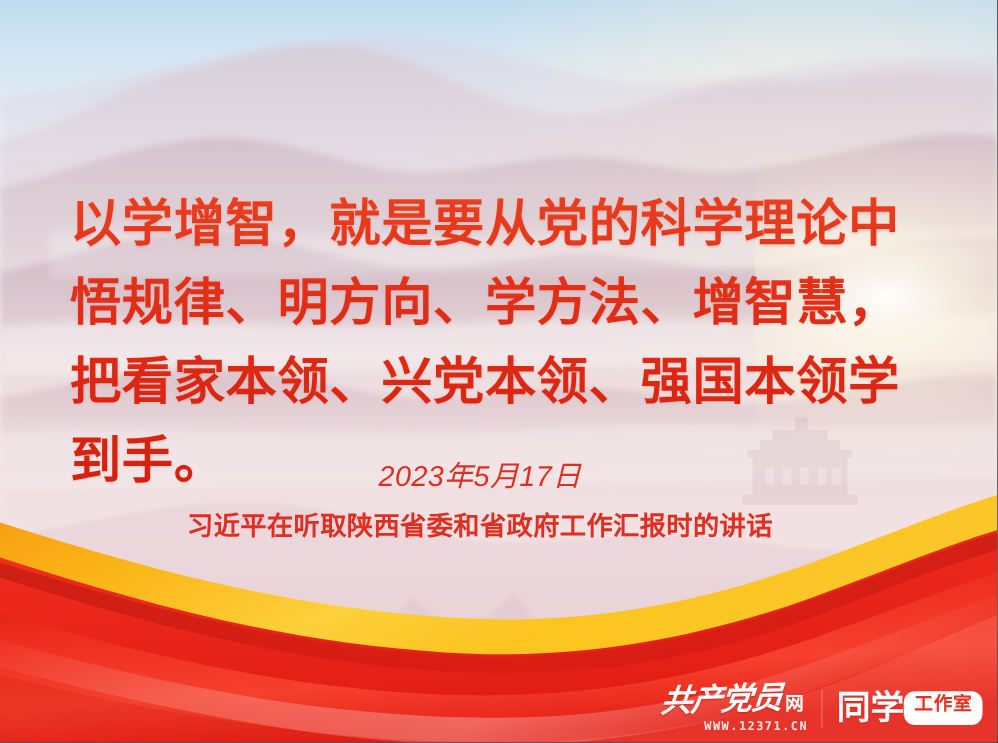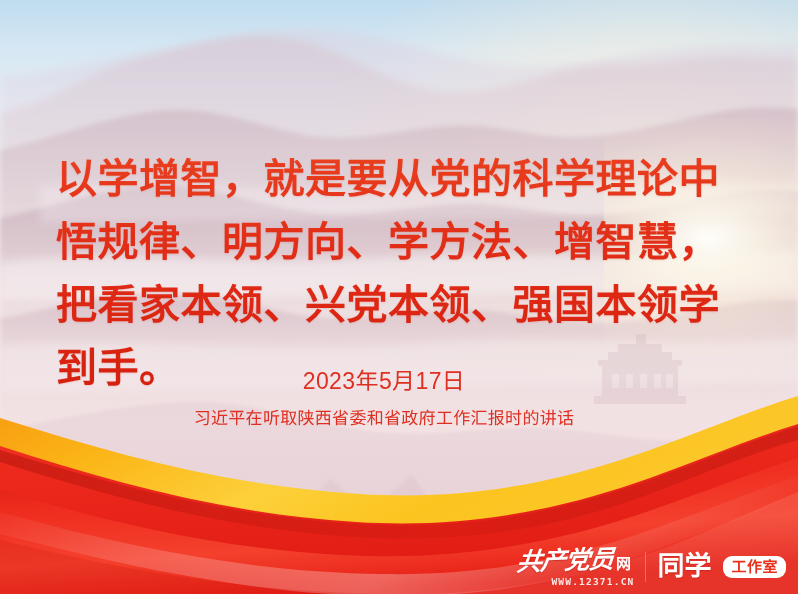--- a/index.html
+++ b/index.html
@@ -107,25 +107,26 @@
     position: absolute;
     left: 0; right: 0;
     text-align: center;
     color: #df2f22;
   }
   .meta-date {
     top: 362px;
     font-size: 23px;
     font-weight: 400;
     letter-spacing: 0.4px;
+    font-style: italic;
   }
   .meta-source {
     top: 404px;
-    font-size: 17px;
-    font-weight: 400;
+    font-size: 21px;
+    font-weight: 700;
     letter-spacing: 0.3px;
   }
 
   
   .ribbon {
     position: absolute;
     left: 0; bottom: 0;
     width: 798px; height: 200px;
     z-index: 8;
     pointer-events: none;
@@ -179,22 +180,21 @@
     padding-left: 38px;
   }
   .logo-divider {
     width: 1px;
     height: 30px;
     background: rgba(255,255,255,0.28);
     margin: 0 2px;
   }
   .logo-studio {
     display: flex;
-    align-items: center;
-    gap: 12px;
+    gap: 0;
   }
   .logo-studio-name {
     font-family: "Liberation Sans", "DejaVu Sans", sans-serif;
     font-size: 27px;
     font-weight: 700;
     color: #ffffff;
     letter-spacing: 0px;
     line-height: 1;
     text-shadow: 0 1px 1px rgba(150,10,5,0.30);
   }

